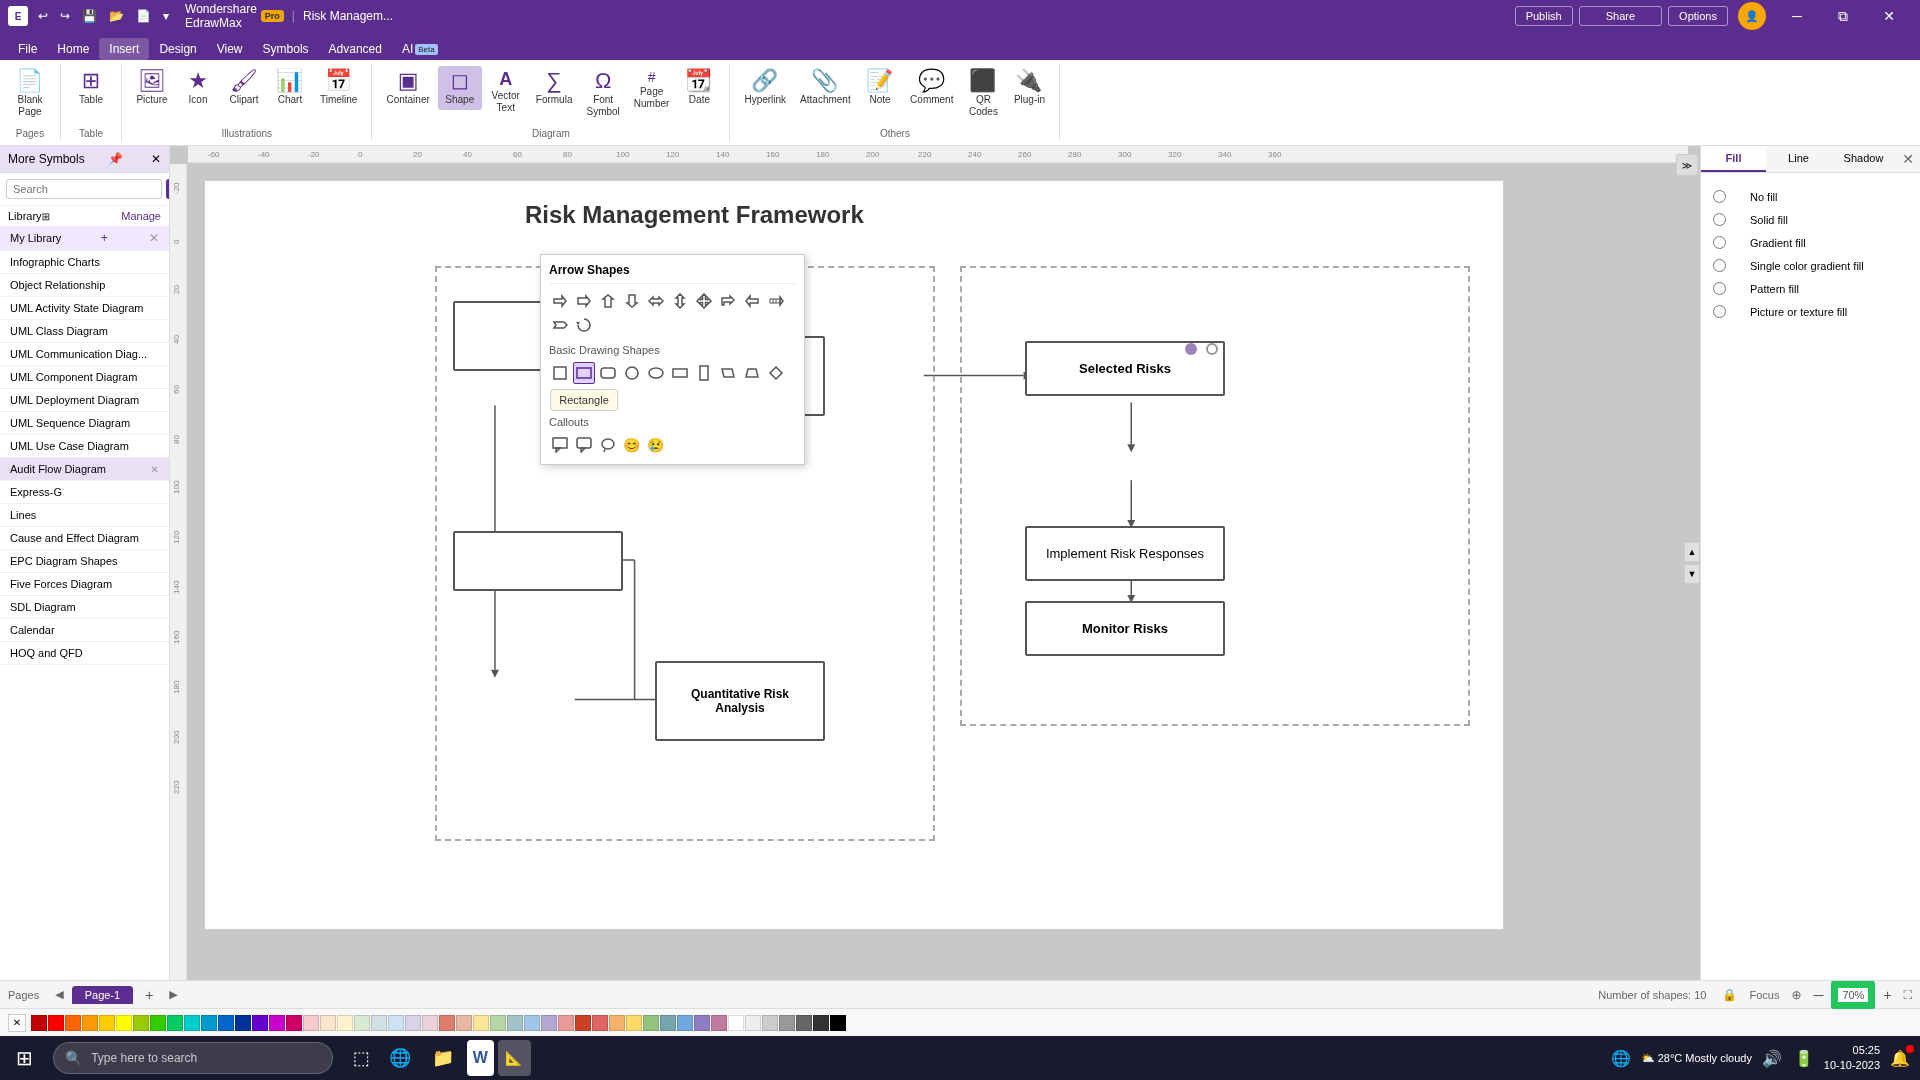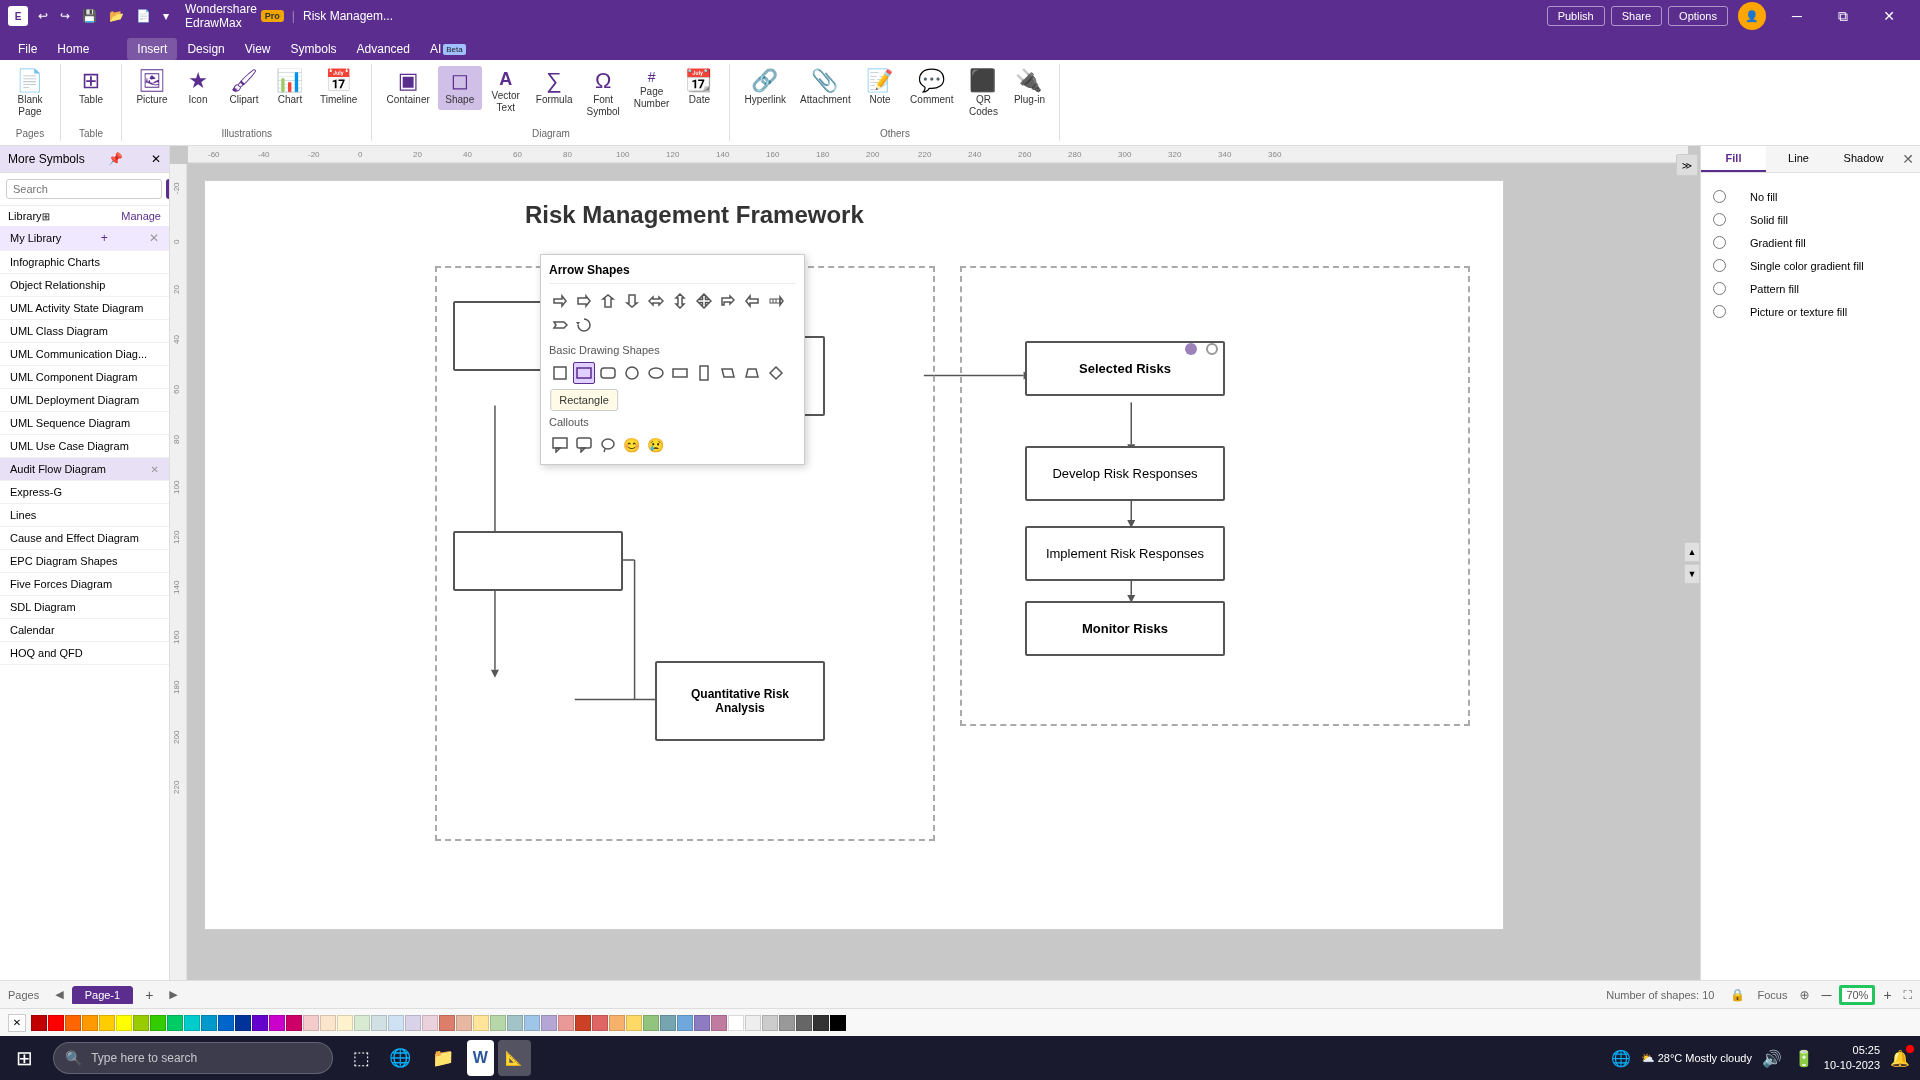--- a/index.html
+++ b/index.html
@@ -26,21 +26,21 @@
     #menubar {
       height: 28px;
       background: #5b2d8e;
       display: flex;
       align-items: flex-end;
       padding: 0 8px;
       color: white;
       font-size: 12px;
     }
     #menubar .menu-item { padding: 4px 10px; cursor: pointer; border-radius: 3px; }
-    #menubar .menu-item:hover, #menubar .menu-item.active { background: rgba(255,255,255,0.2); margin-left: 28px; }
+    #menubar .menu-item:hover, #menubar .menu-item.active { background: rgba(255,255,255,0.2); }
 
     
     #ribbon {
       height: 86px;
       background: #fff;
       border-bottom: 1px solid #ddd;
       display: flex;
       align-items: stretch;
       padding: 4px 0;
       overflow: hidden;
@@ -416,21 +416,21 @@
     <span title="Open" style="cursor:pointer;padding:2px 4px;">📂</span>
     <span title="New" style="cursor:pointer;padding:2px 4px;">📄</span>
     <span style="cursor:pointer;padding:2px 4px;">▾</span>
   </div>
   <span style="flex:0;">Wondershare EdrawMax</span>
   <span class="pro-badge">Pro</span>
   <span style="margin:0 8px;opacity:0.4;">|</span>
   <span>Risk Managem...</span>
   <div style="flex:1;"></div>
   <button style="background:transparent;border:1px solid rgba(255,255,255,0.5);color:white;padding:3px 10px;border-radius:3px;cursor:pointer;font-size:11px;margin-right:6px;">Publish</button>
-  <button style="background:transparent;border:1px solid rgba(255,255,255,0.5);color:white;padding:3px 10px;border-radius:3px;cursor:pointer;font-size:11px;margin-right:6px;">Share</button>
+  <button style="background:transparent;border:1px solid rgba(255,255,255,0.5);color:white;padding:3px 26px;border-radius:3px;cursor:pointer;font-size:11px;margin-right:6px;">Share</button>
   <button style="background:transparent;border:1px solid rgba(255,255,255,0.5);color:white;padding:3px 10px;border-radius:3px;cursor:pointer;font-size:11px;margin-right:10px;">Options</button>
   <div style="width:28px;height:28px;border-radius:50%;background:#ffa500;display:flex;align-items:center;justify-content:center;font-size:11px;margin-right:8px;">👤</div>
   <div class="win-controls">
     <div class="win-btn">─</div>
     <div class="win-btn">⧉</div>
     <div class="win-btn close">✕</div>
   </div>
 </div>
 
 <div id="menubar">
@@ -756,23 +756,20 @@
         </div>
 
         <div class="diagram-box" style="position:absolute;top:480px;left:450px;width:170px;height:80px;font-size:12px;border:2px solid #555;background:white;">
           <span>Quantitative Risk<br>Analysis</span>
         </div>
 
         <div class="diagram-box" style="position:absolute;top:160px;left:820px;width:200px;height:55px;font-size:13px;font-weight:600;border:2px solid #555;">
           <span>Selected Risks</span>
         </div>
 
-        <div class="diagram-box" style="position:absolute;top:265px;left:820px;width:200px;height:55px;font-size:13px;font-weight:500;border:2px solid #555;">
-          <span>Develop Risk Responses</span>
-        </div>
 
         <div class="diagram-box" style="position:absolute;top:345px;left:820px;width:200px;height:55px;font-size:13px;font-weight:500;border:2px solid #555;">
           <span>Implement Risk Responses</span>
         </div>
 
         <div class="diagram-box" style="position:absolute;top:420px;left:820px;width:200px;height:55px;font-size:13px;font-weight:700;border:2px solid #555;">
           <span>Monitor Risks</span>
         </div>
 
         <div style="position:absolute;top:85px;left:755px;width:510px;height:460px;border:2px dashed #aaa;"></div>
@@ -1000,21 +997,21 @@
   <div style="cursor:pointer;color:#666;padding:2px 4px;font-size:11px;">◀</div>
   <div class="page-tab active">Page-1</div>
   <div style="cursor:pointer;padding:2px 8px;font-size:14px;color:#555;">+</div>
   <div style="cursor:pointer;color:#666;padding:2px 4px;font-size:11px;">▶</div>
   <div style="flex:1;"></div>
   <span style="color:#666;margin-right:12px;">Number of shapes: 10</span>
   <span style="color:#666;font-size:12px;margin-right:8px;">🔒</span>
   <span style="cursor:pointer;color:#666;margin-right:8px;">Focus</span>
   <span style="cursor:pointer;color:#666;font-size:12px;margin-right:4px;">⊕</span>
   <span style="cursor:pointer;color:#555;padding:1px 4px;font-size:14px;">─</span>
-  <span style="cursor:pointer;color:#555;padding:1px 4px;font-size:11px;border:3px solid #22c55e;background:white;border-radius:2px;">70%</span>
+  <span style="cursor:pointer;color:#555;padding:1px 4px;font-size:11px;border:7px solid #22c55e;background:white;border-radius:2px;">70%</span>
   <span style="cursor:pointer;color:#555;padding:1px 4px;font-size:14px;">+</span>
   <span style="cursor:pointer;color:#555;font-size:12px;margin-left:4px;">⛶</span>
 </div>
 
 <div id="color-bar">
   <div style="width:18px;height:18px;border:1px solid #ccc;background:white;display:flex;align-items:center;justify-content:center;font-size:10px;cursor:pointer;margin-right:4px;">✕</div>
   <div id="color-swatches" style="display:flex;flex-wrap:nowrap;gap:1px;overflow:hidden;">
       <div style="width: 16px; height: 16px; background: rgb(192, 0, 0); cursor: pointer; border: 1px solid rgba(0, 0, 0, 0.15); flex-shrink: 0;"></div>
       <div style="width: 16px; height: 16px; background: rgb(255, 0, 0); cursor: pointer; border: 1px solid rgba(0, 0, 0, 0.15); flex-shrink: 0;"></div>
       <div style="width: 16px; height: 16px; background: rgb(255, 102, 0); cursor: pointer; border: 1px solid rgba(0, 0, 0, 0.15); flex-shrink: 0;"></div>

